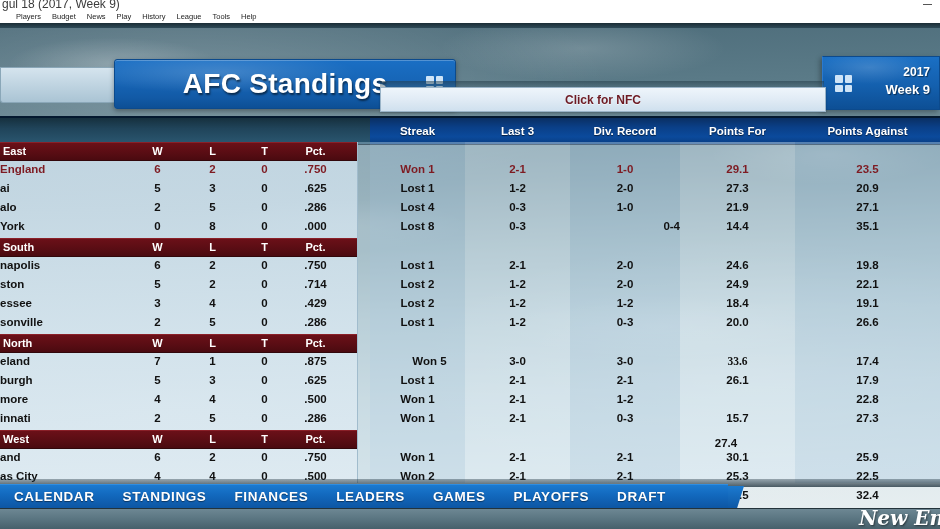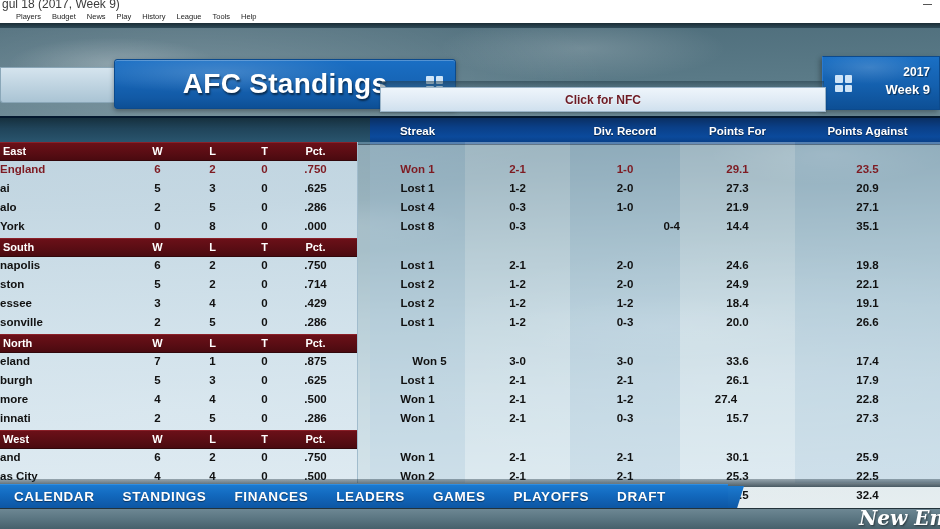--- a/index.html
+++ b/index.html
@@ -296,20 +296,21 @@
     </div>
 
     <div class="nfc-shade"></div>
     <div class="nfc-bar">
       <div class="nfc-bar-text">Click for NFC</div>
     </div>
 
     <div class="left-hdr-dark"></div>
     <div class="hdr-strip" id="hdr-strip">
         <div class="hcell" style="left: 0px; width: 95px;">Streak</div>
+        <div class="hcell" style="left: 95px; width: 105px;">Last 3</div>
         <div class="hcell" style="left: 200px; width: 110px;">Div. Record</div>
         <div class="hcell" style="left: 310px; width: 115px;">Points For</div>
         <div class="hcell" style="left: 425px; width: 145px;">Points Against</div>
       </div>
 
     <div class="table-area" id="table-area">
       <div class="leftpanel-bg"></div>
       <div class="leftpanel-bg2"></div>
       <div class="band a" style="left:370px;width:95px;"></div>
       <div class="band b" style="left:465px;width:105px;"></div>
@@ -436,21 +437,21 @@
           </div>
           <div class="trow" style="top: 210px;">
             <div class="team">eland</div>
             <div class="num" style="left: 125px; width: 65px;">7</div>
             <div class="num" style="left: 180px; width: 65px;">1</div>
             <div class="num" style="left: 232px; width: 65px;">0</div>
             <div class="num" style="left: 283px; width: 65px;">.875</div>
             <div class="rcell" style="left: 382px; width: 95px;">Won 5</div>
             <div class="rcell" style="left: 465px; width: 105px;">3-0</div>
             <div class="rcell" style="left: 570px; width: 110px;">3-0</div>
-            <div class="rcell" style="left: 680px; width: 115px;">33.6</div>
+            <div class="rcell" style="left: 680px; width: 115px; font-family: Liberation Serif, serif;">33.6</div>
             <div class="rcell" style="left: 795px; width: 145px;">17.4</div>
           </div>
           <div class="trow" style="top: 229px;">
             <div class="team">burgh</div>
             <div class="num" style="left: 125px; width: 65px;">5</div>
             <div class="num" style="left: 180px; width: 65px;">3</div>
             <div class="num" style="left: 232px; width: 65px;">0</div>
             <div class="num" style="left: 283px; width: 65px;">.625</div>
             <div class="rcell" style="left: 370px; width: 95px;">Lost 1</div>
             <div class="rcell" style="left: 465px; width: 105px;">2-1</div>
@@ -460,21 +461,21 @@
           </div>
           <div class="trow" style="top: 248px;">
             <div class="team">more</div>
             <div class="num" style="left: 125px; width: 65px;">4</div>
             <div class="num" style="left: 180px; width: 65px;">4</div>
             <div class="num" style="left: 232px; width: 65px;">0</div>
             <div class="num" style="left: 283px; width: 65px;">.500</div>
             <div class="rcell" style="left: 370px; width: 95px;">Won 1</div>
             <div class="rcell" style="left: 465px; width: 105px;">2-1</div>
             <div class="rcell" style="left: 570px; width: 110px;">1-2</div>
-            <div class="rcell" style="left: 680px; width: 92px;">27.4</div>
+            <div class="rcell" style="left: 680px; width: 92px; margin-top: 44px;">27.4</div>
             <div class="rcell" style="left: 795px; width: 145px;">22.8</div>
           </div>
           <div class="trow" style="top: 267px;">
             <div class="team">innati</div>
             <div class="num" style="left: 125px; width: 65px;">2</div>
             <div class="num" style="left: 180px; width: 65px;">5</div>
             <div class="num" style="left: 232px; width: 65px;">0</div>
             <div class="num" style="left: 283px; width: 65px;">.286</div>
             <div class="rcell" style="left: 370px; width: 95px;">Won 1</div>
             <div class="rcell" style="left: 465px; width: 105px;">2-1</div>

